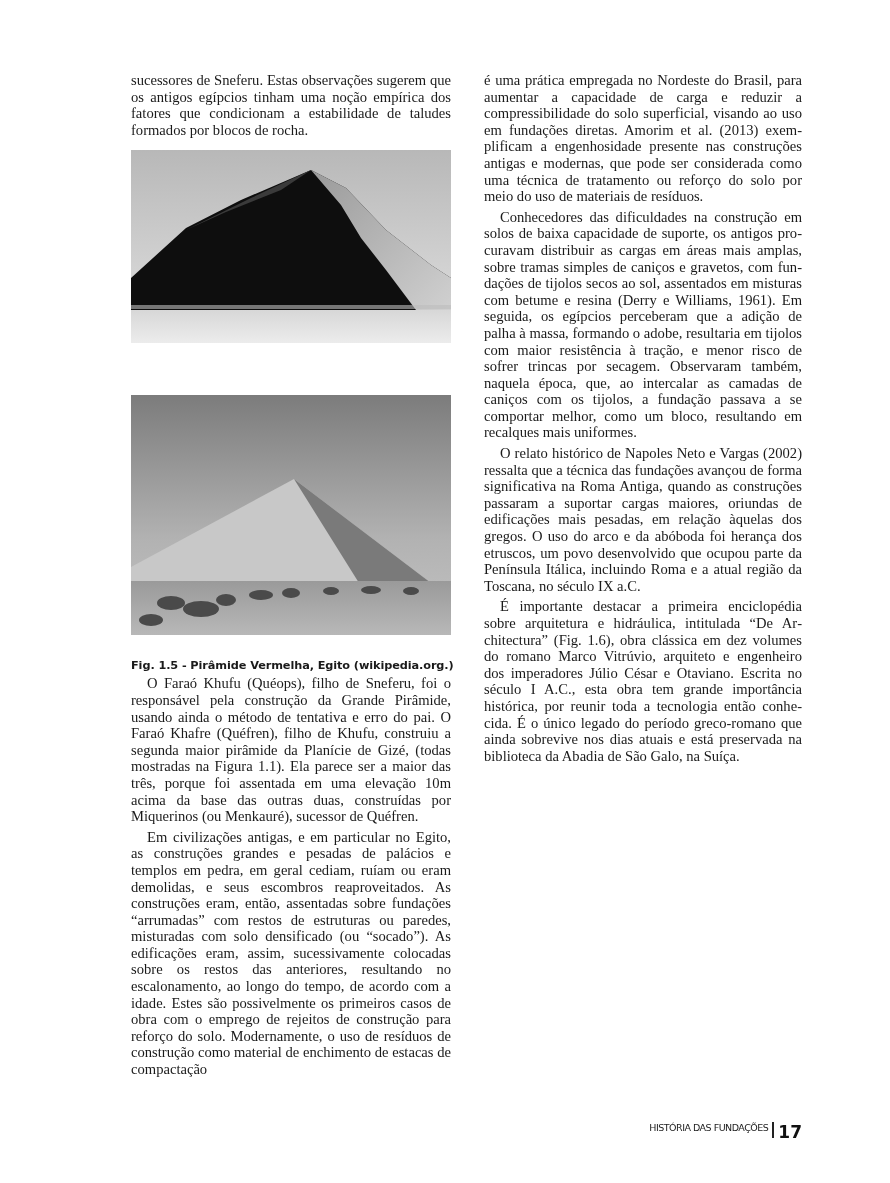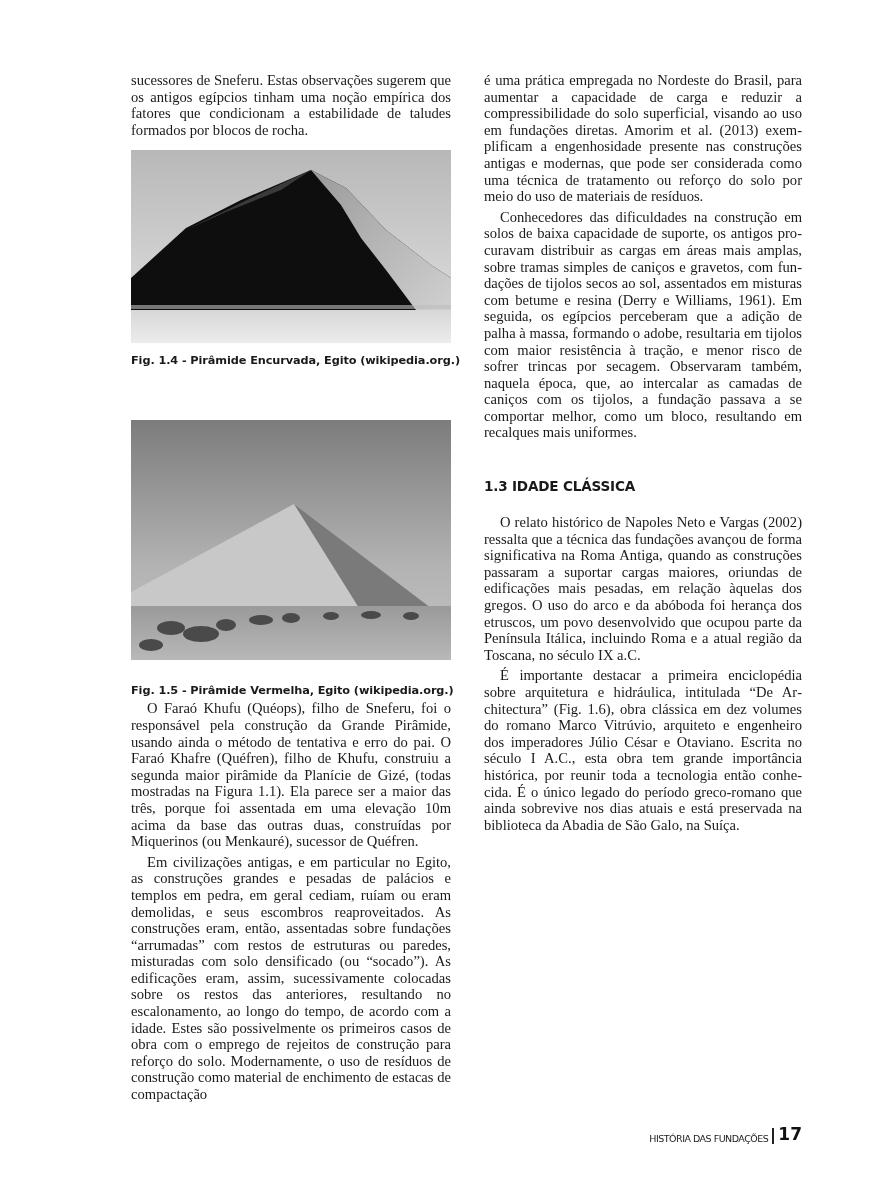--- a/index.html
+++ b/index.html
@@ -10,24 +10,24 @@
   p { margin: 0; }
   p.indent { text-indent: 16px; }
   p + p { margin-top: 4px; }
   .figure { width: 320px; position: relative; overflow: hidden; }
   .fig1 { height: 193px; margin-top: 12px; }
   .fig2 { height: 240px; margin-top: 52px; }
   .caption { font-family: "DejaVu Sans", "Liberation Sans", sans-serif; font-weight: bold; font-size: 11.3px; line-height: 14px; text-align: left; white-space: nowrap; letter-spacing: -0.1px; }
   .cap1 { margin-top: 11px; }
   .cap2 { margin-top: 24px; }
   .heading { font-family: "DejaVu Sans", "Liberation Sans", sans-serif; font-weight: bold; font-size: 13.6px; line-height: 17px; margin-top: 37px; margin-bottom: 19px; text-align: left; letter-spacing: -0.2px; }
-  .footer { position: absolute; left: 630px; top: 1122px; width: 172px; height: 22px; display: flex; align-items: flex-end; justify-content: flex-end; }
+  .footer { position: absolute; left: 630px; top: 1122px; width: 172px; height: 22px; display: flex; align-items: flex-start; justify-content: flex-end; }
   .running-head { font-family: "DejaVu Sans", "Liberation Sans", sans-serif; font-size: 9.5px; letter-spacing: -0.5px; color: #222; }
   .divider { width: 2px; height: 16px; background: #222; margin: 0 4px 0 4px; }
-  .page-num { font-family: "DejaVu Sans", "Liberation Sans", sans-serif; font-weight: bold; font-size: 17px; color: #111; margin-top: 31px; }
+  .page-num { font-family: "DejaVu Sans", "Liberation Sans", sans-serif; font-weight: bold; font-size: 17px; color: #111; }
   svg { display: block; }
 </style>
 </head>
 <body>
 
 <div class="col col-left">
   <p>sucessores de Sneferu. Estas observações sugerem que os antigos egípcios tinham uma noção empírica dos fatores que condicionam a estabilidade de taludes formados por blocos de rocha.</p>
 
   <div class="figure fig1">
     <svg width="320" height="193" viewBox="0 0 320 193">
@@ -46,21 +46,20 @@
         </linearGradient>
       </defs>
       <rect x="0" y="0" width="320" height="193" fill="url(#sky1)"></rect>
       <rect x="0" y="155" width="320" height="38" fill="url(#sand1)"></rect>
       <polygon points="0,128 55,78 110,50 180,20 215,38 255,80 300,115 320,128 320,160 0,160" fill="#0e0e0e"></polygon>
       <polygon points="180,20 215,38 255,80 300,115 320,128 320,160 285,160 255,120 230,88 210,55" fill="url(#lit1)"></polygon>
       <polygon points="180,20 120,48 55,80 95,62 150,40" fill="#3a3a3a"></polygon>
       <rect x="0" y="155" width="320" height="4" fill="#bcbcbc" opacity="0.6"></rect>
     </svg>
   </div>
-  <div class="caption cap1">Fig. 1.4 - Pirâmide Encurvada, Egito (wikipedia.org.)</div>
 
   <div class="figure fig2">
     <svg width="320" height="240" viewBox="0 0 320 240">
       <defs>
         <linearGradient id="sky2" x1="0" y1="0" x2="0" y2="1">
           <stop offset="0" stop-color="#7c7c7c"></stop>
           <stop offset="0.6" stop-color="#b2b2b2"></stop>
           <stop offset="1" stop-color="#c4c4c4"></stop>
         </linearGradient>
         <linearGradient id="ground2" x1="0" y1="0" x2="0" y2="1">
@@ -88,21 +87,20 @@
   <div class="caption cap2">Fig. 1.5 - Pirâmide Vermelha, Egito (wikipedia.org.)</div>
 
   <p class="indent" style="margin-top:2px">O Faraó Khufu (Quéops), filho de Sneferu, foi o responsável pela construção da Grande Pirâmide, usando ainda o método de tentativa e erro do pai. O Faraó Khafre (Quéfren), filho de Khufu, construiu a segunda maior pirâmide da Planície de Gizé, (todas mostradas na Figura 1.1). Ela parece ser a maior das três, porque foi assentada em uma elevação 10m acima da base das outras duas, construídas por Miquerinos (ou Menkauré), sucessor de Quéfren.</p>
   <p class="indent">Em civilizações antigas, e em particular no Egito, as construções grandes e pesadas de palácios e templos em pedra, em geral cediam, ruíam ou eram demoli­das, e seus escombros reaproveitados. As construções eram, então, assentadas sobre fundações “arrumadas” com restos de estruturas ou paredes, misturadas com solo densificado (ou “socado”). As edificações eram, assim, sucessivamente colocadas sobre os restos das anteriores, resultando no escalonamento, ao longo do tempo, de acordo com a idade. Estes são possi­velmente os primeiros casos de obra com o emprego de rejeitos de construção para reforço do solo. Mo­dernamente, o uso de resíduos de construção como material de enchimento de estacas de compactação</p>
 </div>
 
 <div class="col col-right">
   <p>é uma prática empregada no Nordeste do Brasil, para aumentar a capacidade de carga e reduzir a compressibilidade do solo superficial, visando ao uso em fundações diretas. Amorim et al. (2013) exem­plificam a engenhosidade presente nas construções antigas e modernas, que pode ser considerada como uma técnica de tratamento ou reforço do solo por meio do uso de materiais de resíduos.</p>
   <p class="indent">Conhecedores das dificuldades na construção em solos de baixa capacidade de suporte, os antigos pro­curavam distribuir as cargas em áreas mais amplas, sobre tramas simples de caniços e gravetos, com fun­dações de tijolos secos ao sol, assentados em misturas com betume e resina (Derry e Williams, 1961). Em seguida, os egípcios perceberam que a adição de palha à massa, formando o adobe, resultaria em tijolos com maior resistência à tração, e menor risco de sofrer trincas por secagem. Observaram também, naquela época, que, ao intercalar as camadas de caniços com os tijolos, a fundação passava a se comportar melhor, como um bloco, resultando em recalques mais uniformes.</p>
 
-  <div class="heading">1.3 IDADE CLÁSSICA</div>
 
   <p class="indent">O relato histórico de Napoles Neto e Vargas (2002) ressalta que a técnica das fundações avançou de forma significativa na Roma Antiga, quando as construções passaram a suportar cargas maiores, oriundas de edificações mais pesadas, em relação àquelas dos gregos. O uso do arco e da abóboda foi herança dos etruscos, um povo desenvolvido que ocupou parte da Península Itálica, incluindo Roma e a atual região da Toscana, no século IX a.C.</p>
   <p class="indent">É importante destacar a primeira enciclopédia sobre arquitetura e hidráulica, intitulada “De Ar­chitectura” (Fig. 1.6), obra clássica em dez volumes do romano Marco Vitrúvio, arquiteto e engenheiro dos imperadores Júlio César e Otaviano. Escrita no século I A.C., esta obra tem grande importância histórica, por reunir toda a tecnologia então conhe­cida. É o único legado do período greco-romano que ainda sobrevive nos dias atuais e está preservada na biblioteca da Abadia de São Galo, na Suíça.</p>
 </div>
 
 <div class="footer">
   <span class="running-head">HISTÓRIA DAS FUNDAÇÕES</span>
   <span class="divider"></span>
   <span class="page-num">17</span>
 </div>

